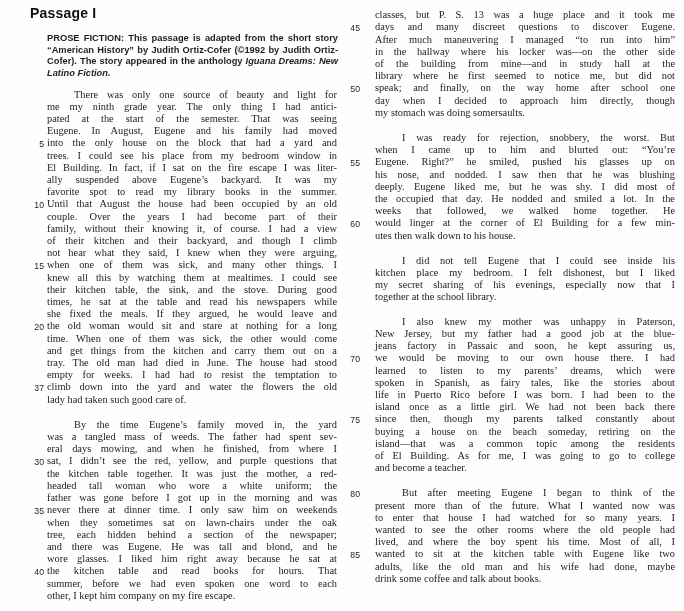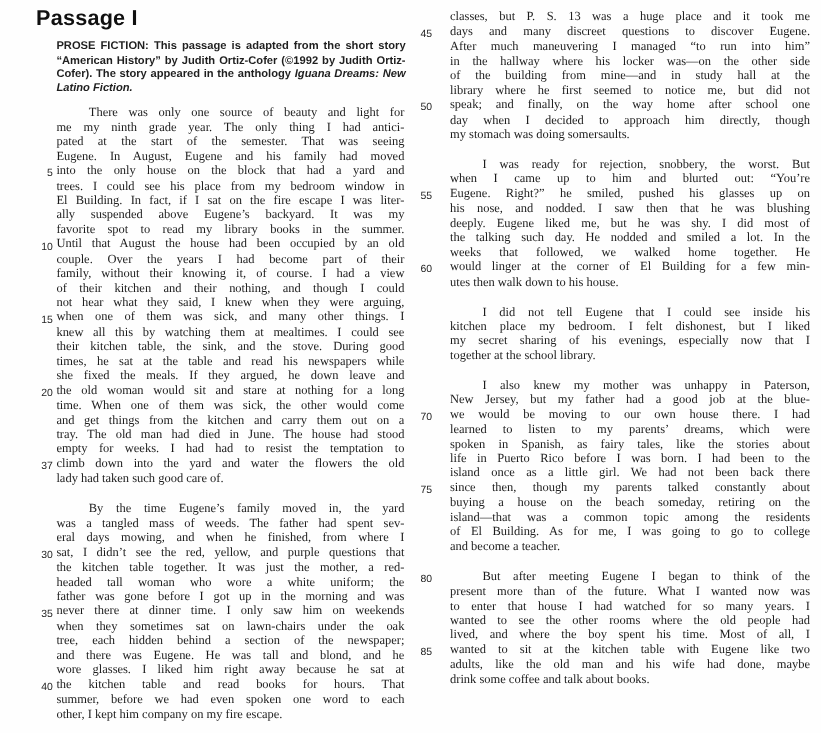--- a/index.html
+++ b/index.html
@@ -2,21 +2,21 @@
 <html><head>
 <meta charset="utf-8">
 <style>
   html,body { margin:0; padding:0; background:#ffffff; }
   .page {
     position:relative; width:684px; height:611px; background:#fefefe;
     font-family:"Liberation Serif", serif; color:#1c1c1c; overflow:hidden;
   }
   .heading {
     position:absolute; left:30px; top:5px; margin:0;
-    font-family:"Liberation Sans", sans-serif; font-size:18px; font-weight:bold; color:#101010;
+    font-family:"Liberation Sans", sans-serif; font-size:14px; font-weight:bold; color:#101010;
     letter-spacing:0.2px;
   }
   .intro {
     position:absolute; left:47px; top:33px; width:291px;
     font-family:"Liberation Sans", sans-serif; font-size:9.3px; line-height:11.5px;
     font-weight:bold; color:#1f1f1f; text-align:justify;
   }
   .intro .it { font-style:italic; }
   .col { position:absolute; }
   .col-left  { left:29px;  top:89px; }
@@ -91,21 +91,21 @@
         <div class="line">
           <span class="num"></span>
           <span class="txt">couple. Over the years I had become part of their</span>
         </div>
         <div class="line">
           <span class="num"></span>
           <span class="txt">family, without their knowing it, of course. I had a view</span>
         </div>
         <div class="line">
           <span class="num"></span>
-          <span class="txt">of their kitchen and their nothing, and though I could</span>
+          <span class="txt">of their kitchen and their backyard, and though I climb</span>
         </div>
         <div class="line">
           <span class="num"></span>
           <span class="txt">not hear what they said, I knew when they were arguing,</span>
         </div>
         <div class="line">
           <span class="num">15</span>
           <span class="txt">when one of them was sick, and many other things. I</span>
         </div>
         <div class="line">
@@ -115,21 +115,21 @@
         <div class="line">
           <span class="num"></span>
           <span class="txt">their kitchen table, the sink, and the stove. During good</span>
         </div>
         <div class="line">
           <span class="num"></span>
           <span class="txt">times, he sat at the table and read his newspapers while</span>
         </div>
         <div class="line">
           <span class="num"></span>
-          <span class="txt">she fixed the meals. If they argued, he down leave and</span>
+          <span class="txt">she fixed the meals. If they argued, he would leave and</span>
         </div>
         <div class="line">
           <span class="num">20</span>
           <span class="txt">the old woman would sit and stare at nothing for a long</span>
         </div>
         <div class="line">
           <span class="num"></span>
           <span class="txt">time. When one of them was sick, the other would come</span>
         </div>
         <div class="line">
@@ -271,21 +271,21 @@
         <div class="line">
           <span class="num"></span>
           <span class="txt">his nose, and nodded. I saw then that he was blushing</span>
         </div>
         <div class="line">
           <span class="num"></span>
           <span class="txt">deeply. Eugene liked me, but he was shy. I did most of</span>
         </div>
         <div class="line">
           <span class="num"></span>
-          <span class="txt">the talking such day. He nodded and smiled a lot. In the</span>
+          <span class="txt">the occupied that day. He nodded and smiled a lot. In the</span>
         </div>
         <div class="line">
           <span class="num"></span>
           <span class="txt">weeks that followed, we walked home together. He</span>
         </div>
         <div class="line">
           <span class="num">60</span>
           <span class="txt">would linger at the corner of El Building for a few min-</span>
         </div>
         <div class="line last">
@@ -312,20 +312,24 @@
         </div>
       </div>
       <div class="para">
         <div class="line first">
           <span class="num"></span>
           <span class="txt">I also knew my mother was unhappy in Paterson,</span>
         </div>
         <div class="line">
           <span class="num"></span>
           <span class="txt">New Jersey, but my father had a good job at the blue-</span>
+        </div>
+        <div class="line">
+          <span class="num"></span>
+          <span class="txt">jeans factory in Passaic and soon, he kept assuring us,</span>
         </div>
         <div class="line">
           <span class="num">70</span>
           <span class="txt">we would be moving to our own house there. I had</span>
         </div>
         <div class="line">
           <span class="num"></span>
           <span class="txt">learned to listen to my parents’ dreams, which were</span>
         </div>
         <div class="line">

